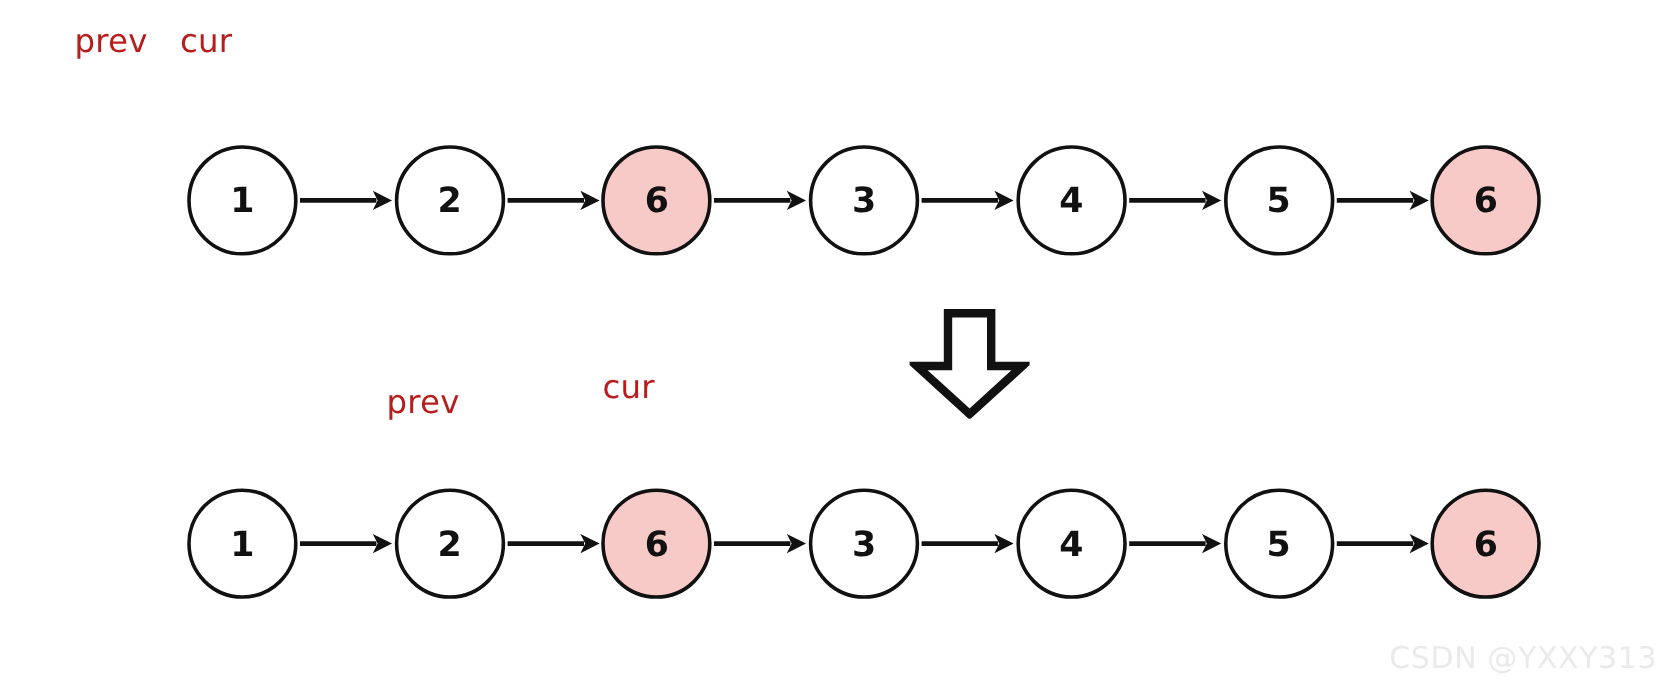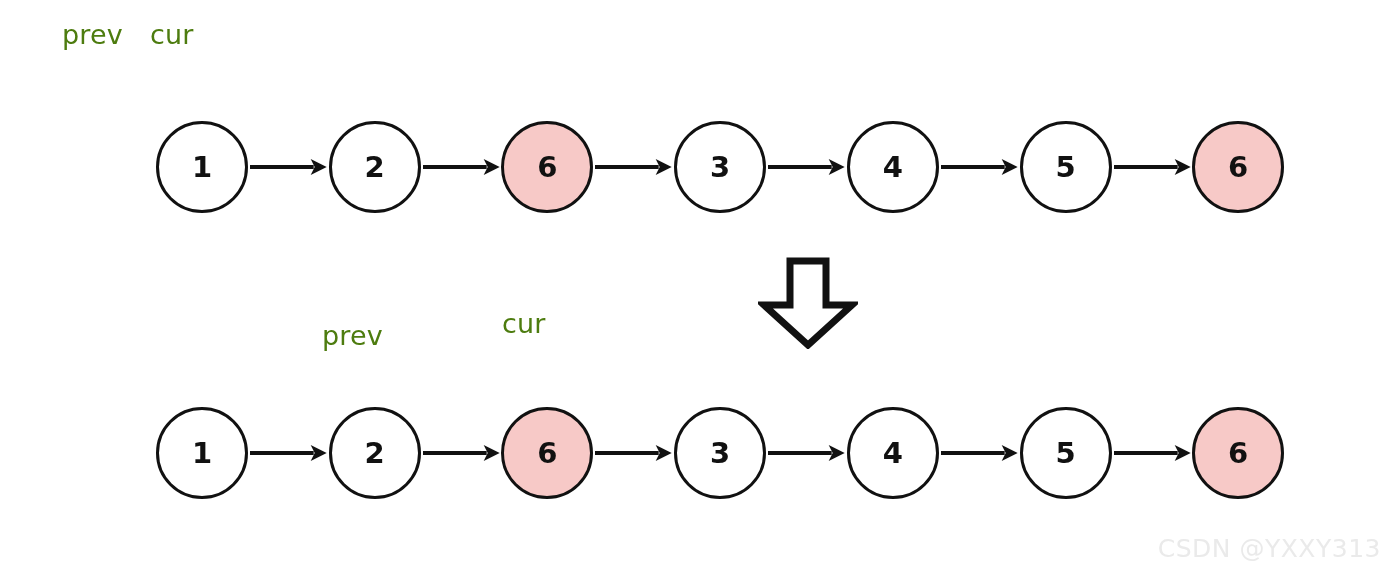--- a/index.html
+++ b/index.html
@@ -17,21 +17,21 @@
     background: #ffffff;
     overflow: hidden;
   }
 
   
   .ptr-label {
     position: absolute;
     font-family: "DejaVu Sans", "Liberation Sans", sans-serif;
     font-size: 27px;
     font-weight: 400;
-    color: #4d7c0f;
+    color: #b91c1c;
     line-height: 1;
     white-space: nowrap;
     letter-spacing: 0.2px;
   }
 
   
   .node-row {
     position: absolute;
     left: 0;
     top: 0;

